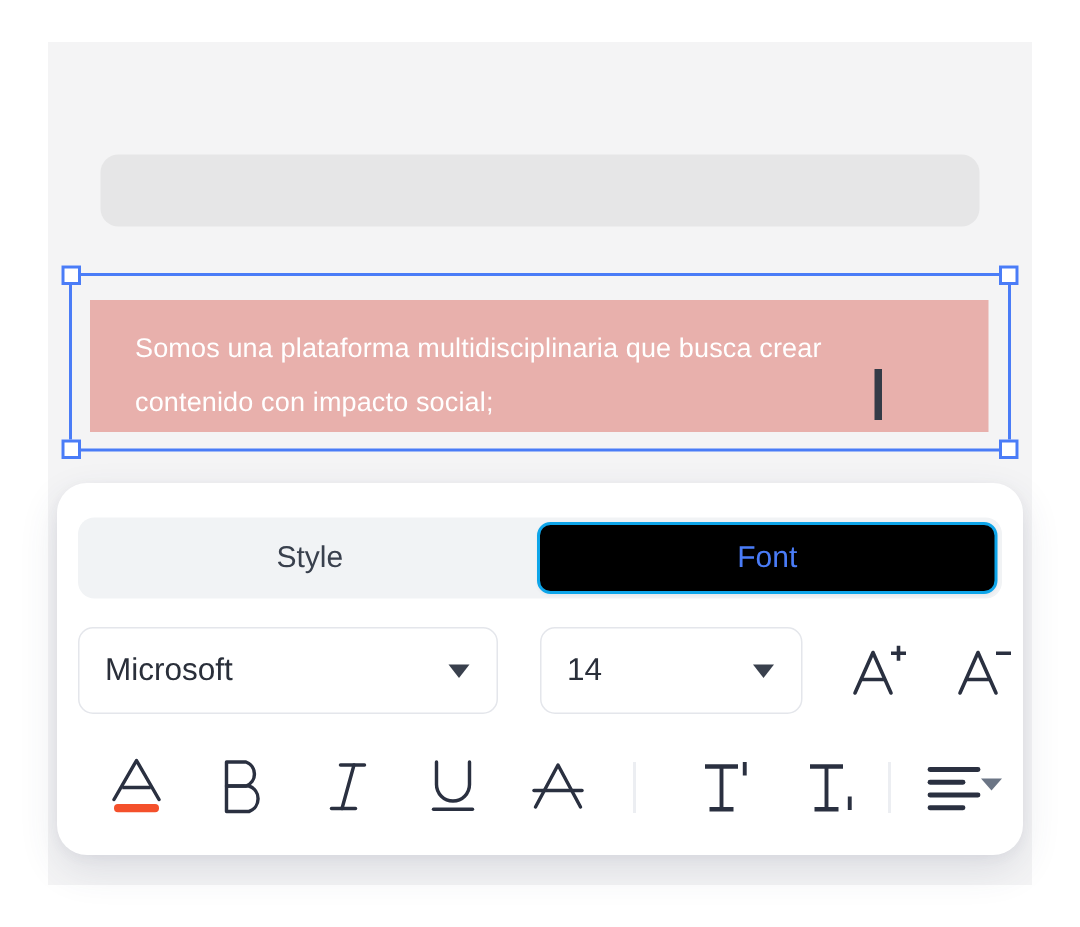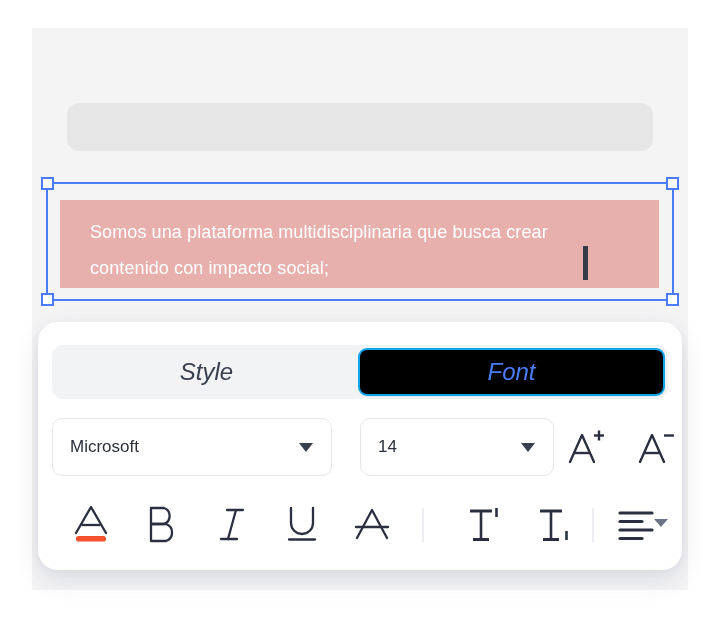--- a/index.html
+++ b/index.html
@@ -121,25 +121,24 @@
     border-radius: 11px;
     display: flex;
     padding: 3px;
     box-sizing: border-box;
   }
   .segment {
     flex: 1;
     display: flex;
     align-items: center;
     justify-content: center;
-    font-size: 24px;
+    font-size: 20px;
     border-radius: 9px;
     box-sizing: border-box;
     cursor: pointer;
-    font-style: italic;
   }
   .segment.inactive {
     color: #39404d;
     background: transparent;
   }
   .segment.active {
     color: #4a7cf7;
     background: #000000;
     border: 2px solid #0ea5e9;
     box-shadow: 0 1px 2px rgba(60,66,96,0.05);
@@ -159,25 +158,25 @@
     height: 58px;
     background: #ffffff;
     border: 1px solid #e4e6eb;
     border-radius: 10px;
     box-sizing: border-box;
     display: flex;
     align-items: center;
     cursor: pointer;
   }
   #font-family-select { left: 0;   width: 280px; }
-  #font-size-select   { left: 308px; width: 194px; }
+  #font-size-select   { left: 308px; width: 175px; }
   .select-value {
     position: absolute;
     left: 17px;
-    font-size: 17px;
+    font-size: 21px;
     color: #2a2f3a;
   }
   .select-chevron {
     position: absolute;
     right: 18px;
     width: 0;
     height: 0;
     border-left: 7.5px solid transparent;
     border-right: 7.5px solid transparent;
     border-top: 9px solid #39404d;

